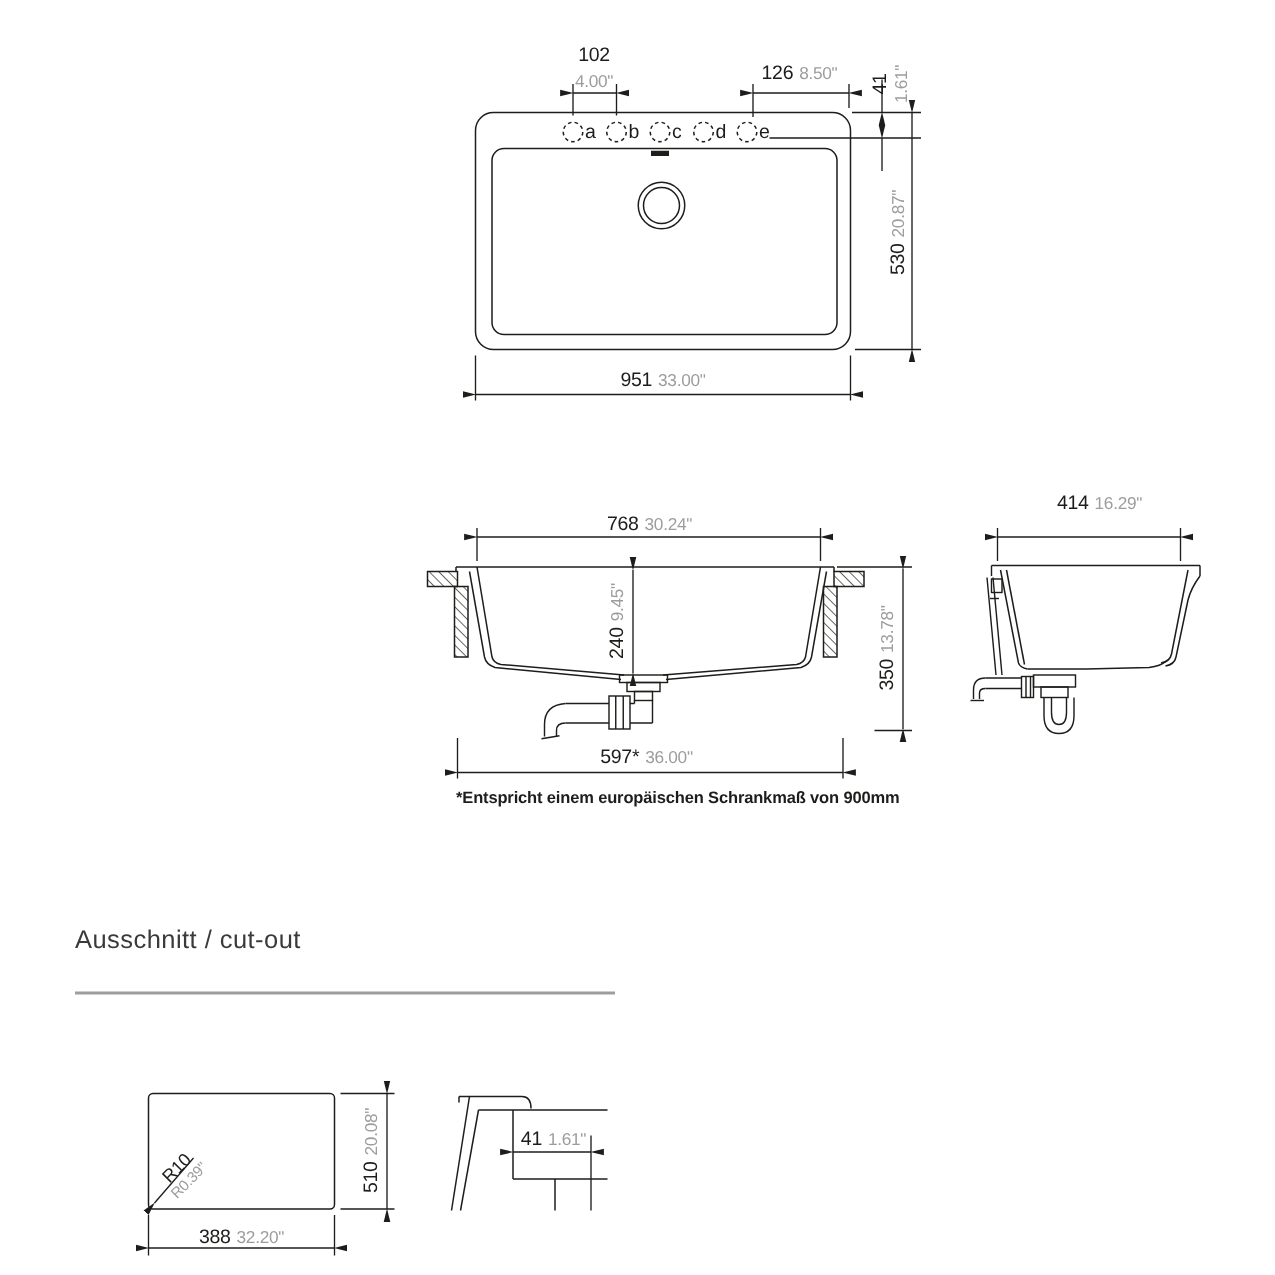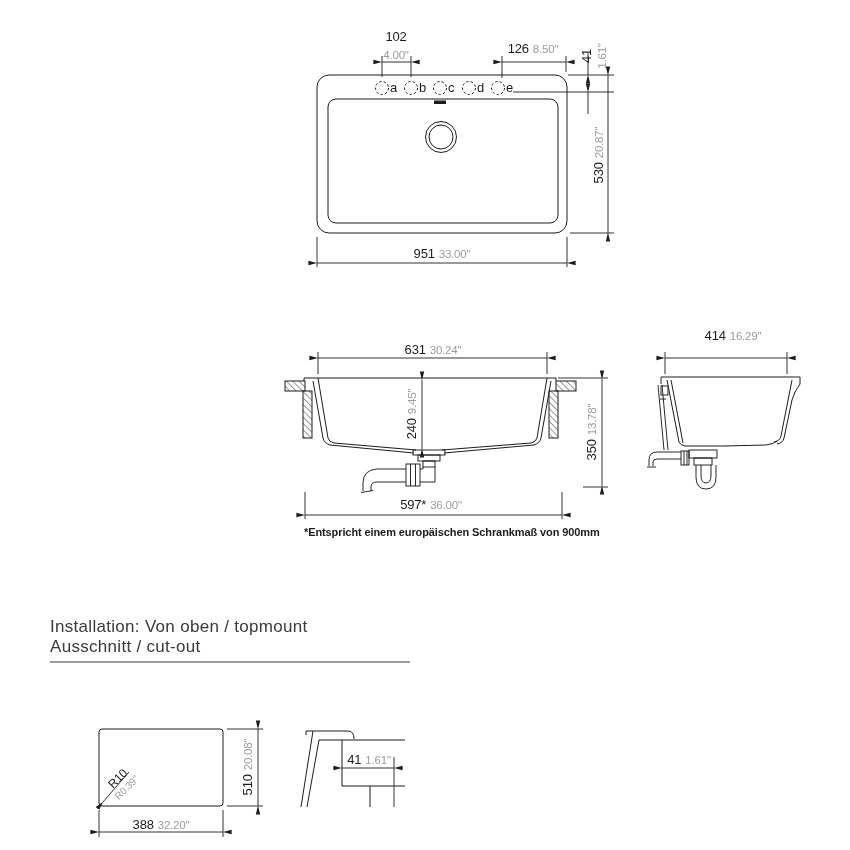--- a/index.html
+++ b/index.html
@@ -225,21 +225,21 @@
   <span class="in">33.00"</span>
 </div>
 
 <span class="hole" style="left:390px;top:88px">a</span>
 <span class="hole" style="left:419px;top:88px">b</span>
 <span class="hole" style="left:448px;top:88px">c</span>
 <span class="hole" style="left:477px;top:88px">d</span>
 <span class="hole" style="left:506px;top:88px">e</span>
 
 <div class="t" style="left:433px;top:349px">
-  <span class="mm">631</span>
+  <span class="mm">768</span>
   <span class="in">30.24"</span>
 </div>
 <div class="t rot" style="left:411px;top:414px">
   <span class="mm">240</span>
   <span class="in">9.45"</span>
 </div>
 <div class="t rot" style="left:591px;top:432px">
   <span class="mm">350</span>
   <span class="in">13.78"</span>
 </div>
@@ -250,21 +250,20 @@
 <div class="footnote">
   <div class="de">*Entspricht einem europäischen Schrankmaß von 900mm</div>
 </div>
 
 <div class="t" style="left:733px;top:335px">
   <span class="mm">414</span>
   <span class="in">16.29"</span>
 </div>
 
 <div class="heading">
-  <div>Installation: Von oben / topmount</div>
   <div>Ausschnitt / cut-out</div>
 </div>
 <div class="sep"></div>
 
 <div class="t rot45" style="left:122px;top:783px">
   <span class="mm">R10</span>
   <span class="in">R0.39"</span>
 </div>
 <div class="t rot" style="left:247px;top:767px">
   <span class="mm">510</span>

